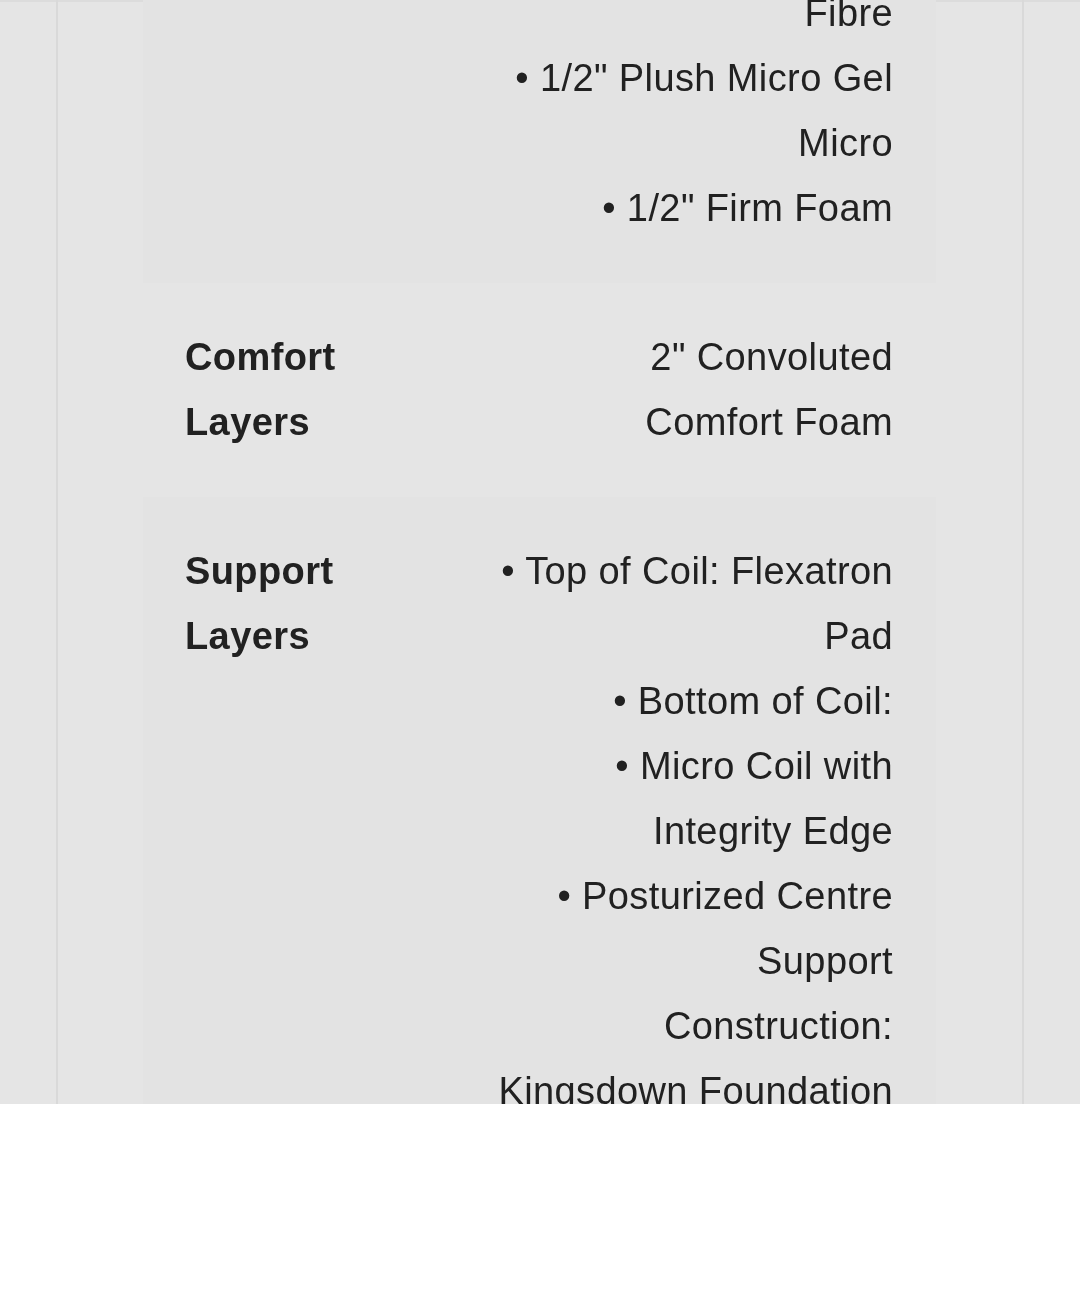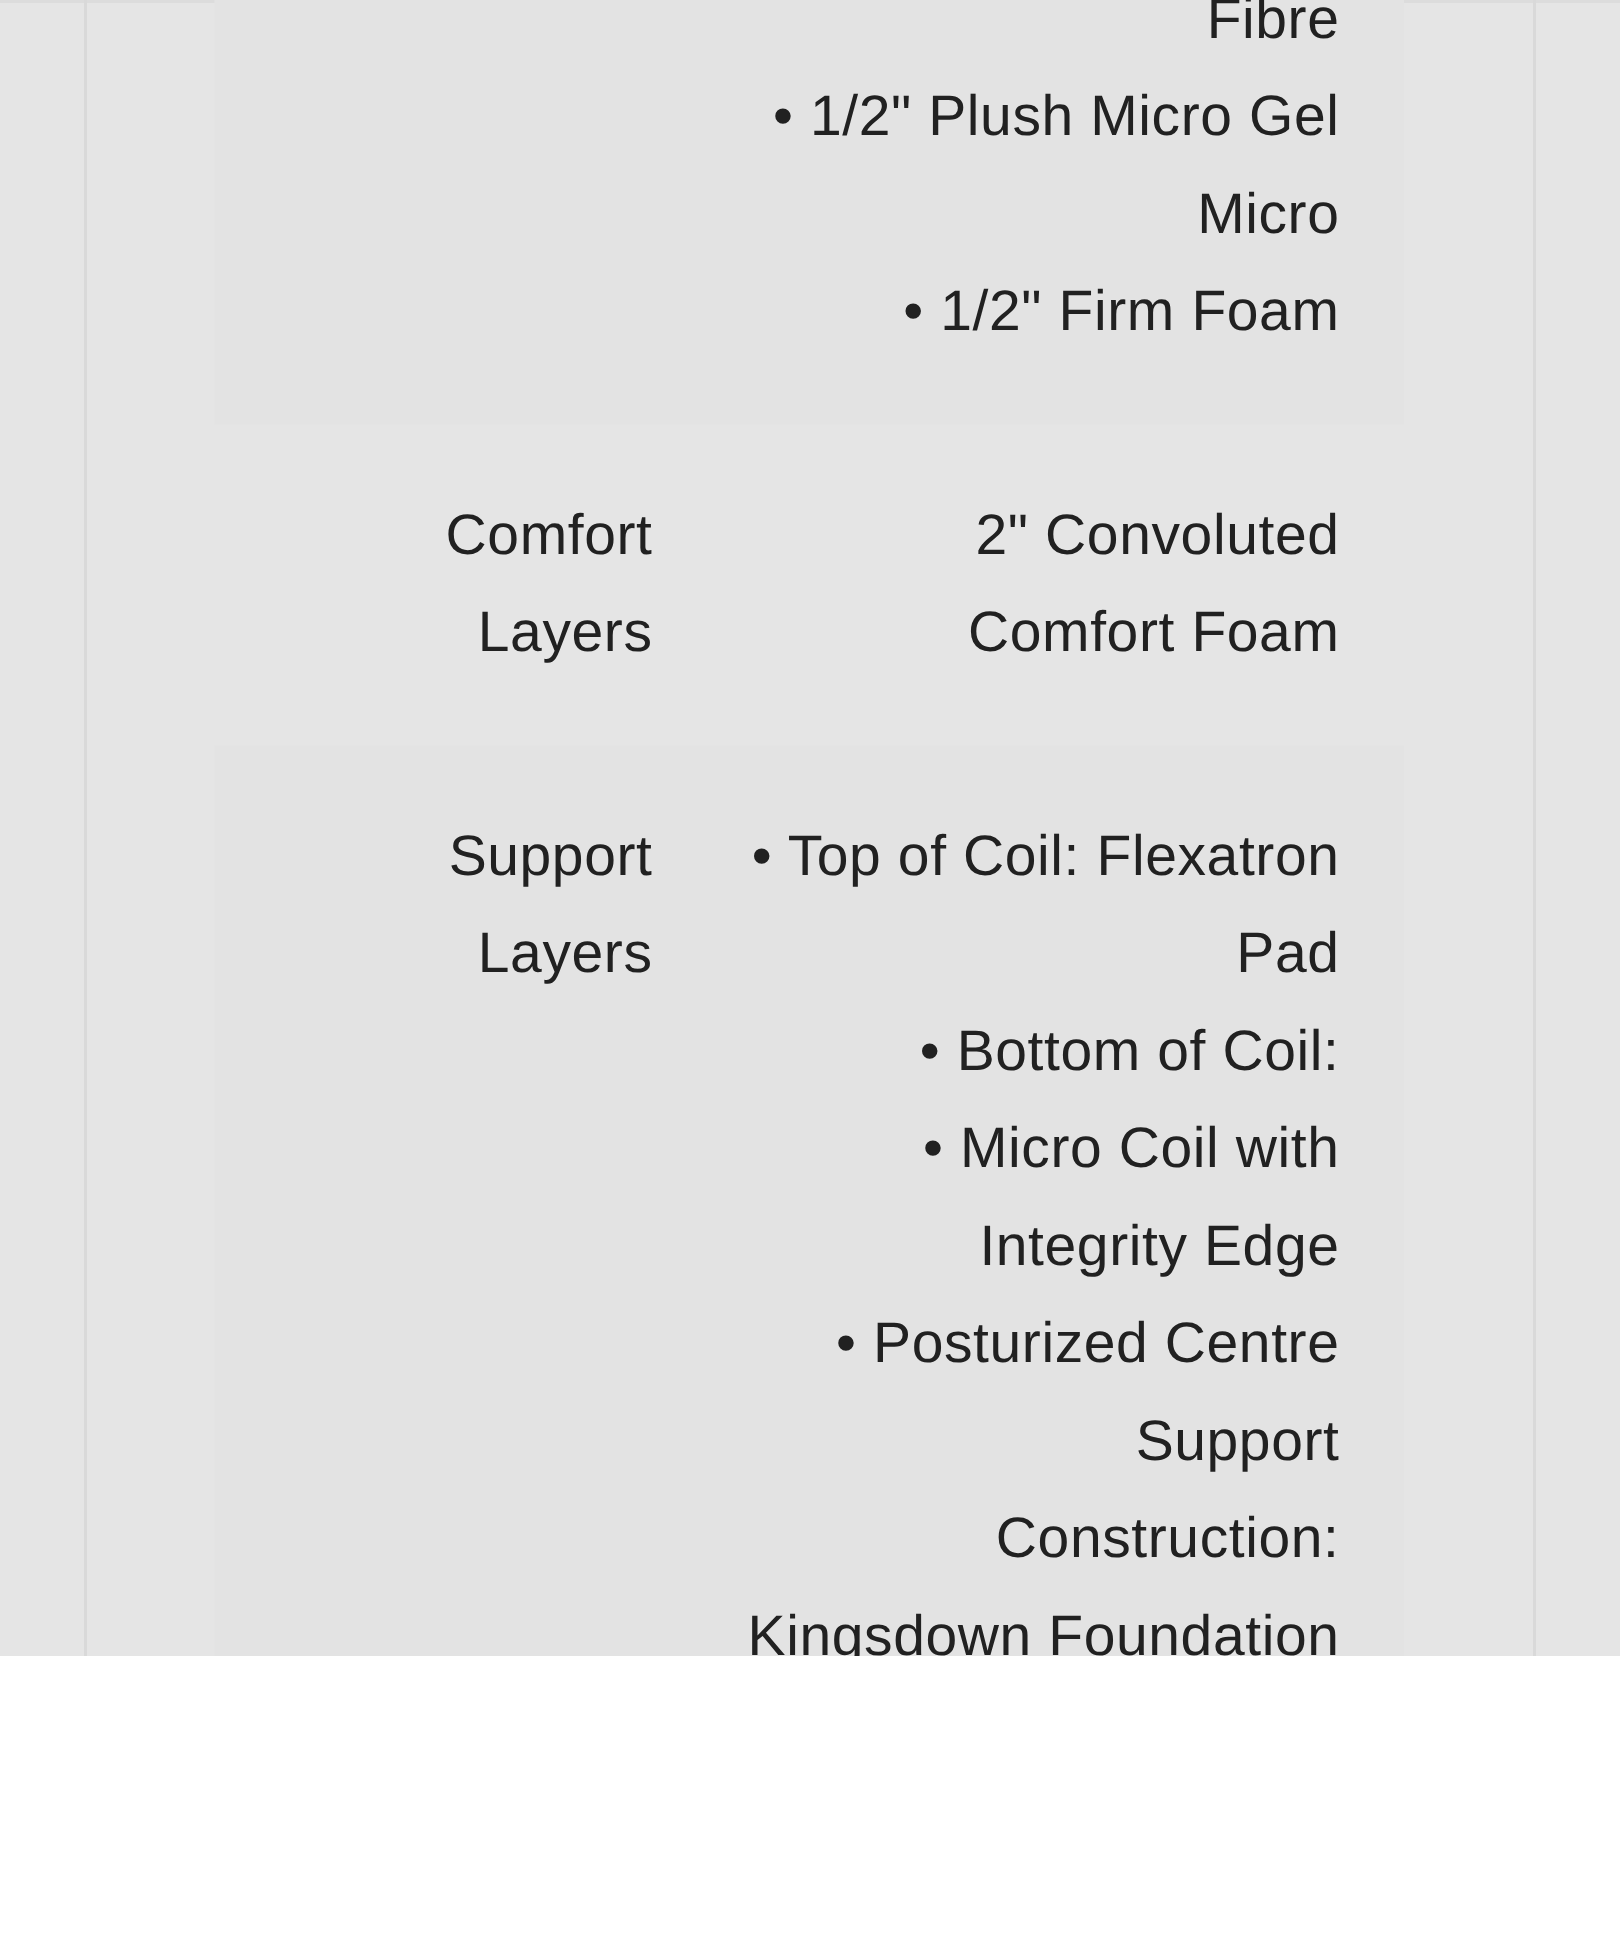--- a/index.html
+++ b/index.html
@@ -52,21 +52,22 @@
     font-size: 38px;
     line-height: 65px;
     letter-spacing: 0.4px;
   }
   .spec-row.shaded {
     background: #e3e3e3;
   }
   .spec-label {
     width: 250px;
     flex: 0 0 250px;
-    text-align: right;
+    text-align: left;
+    font-weight: bold;
   }
   .spec-value {
     flex: 1 1 auto;
     text-align: right;
   }
   .line {
     white-space: nowrap;
   }
 </style>
 </head>

